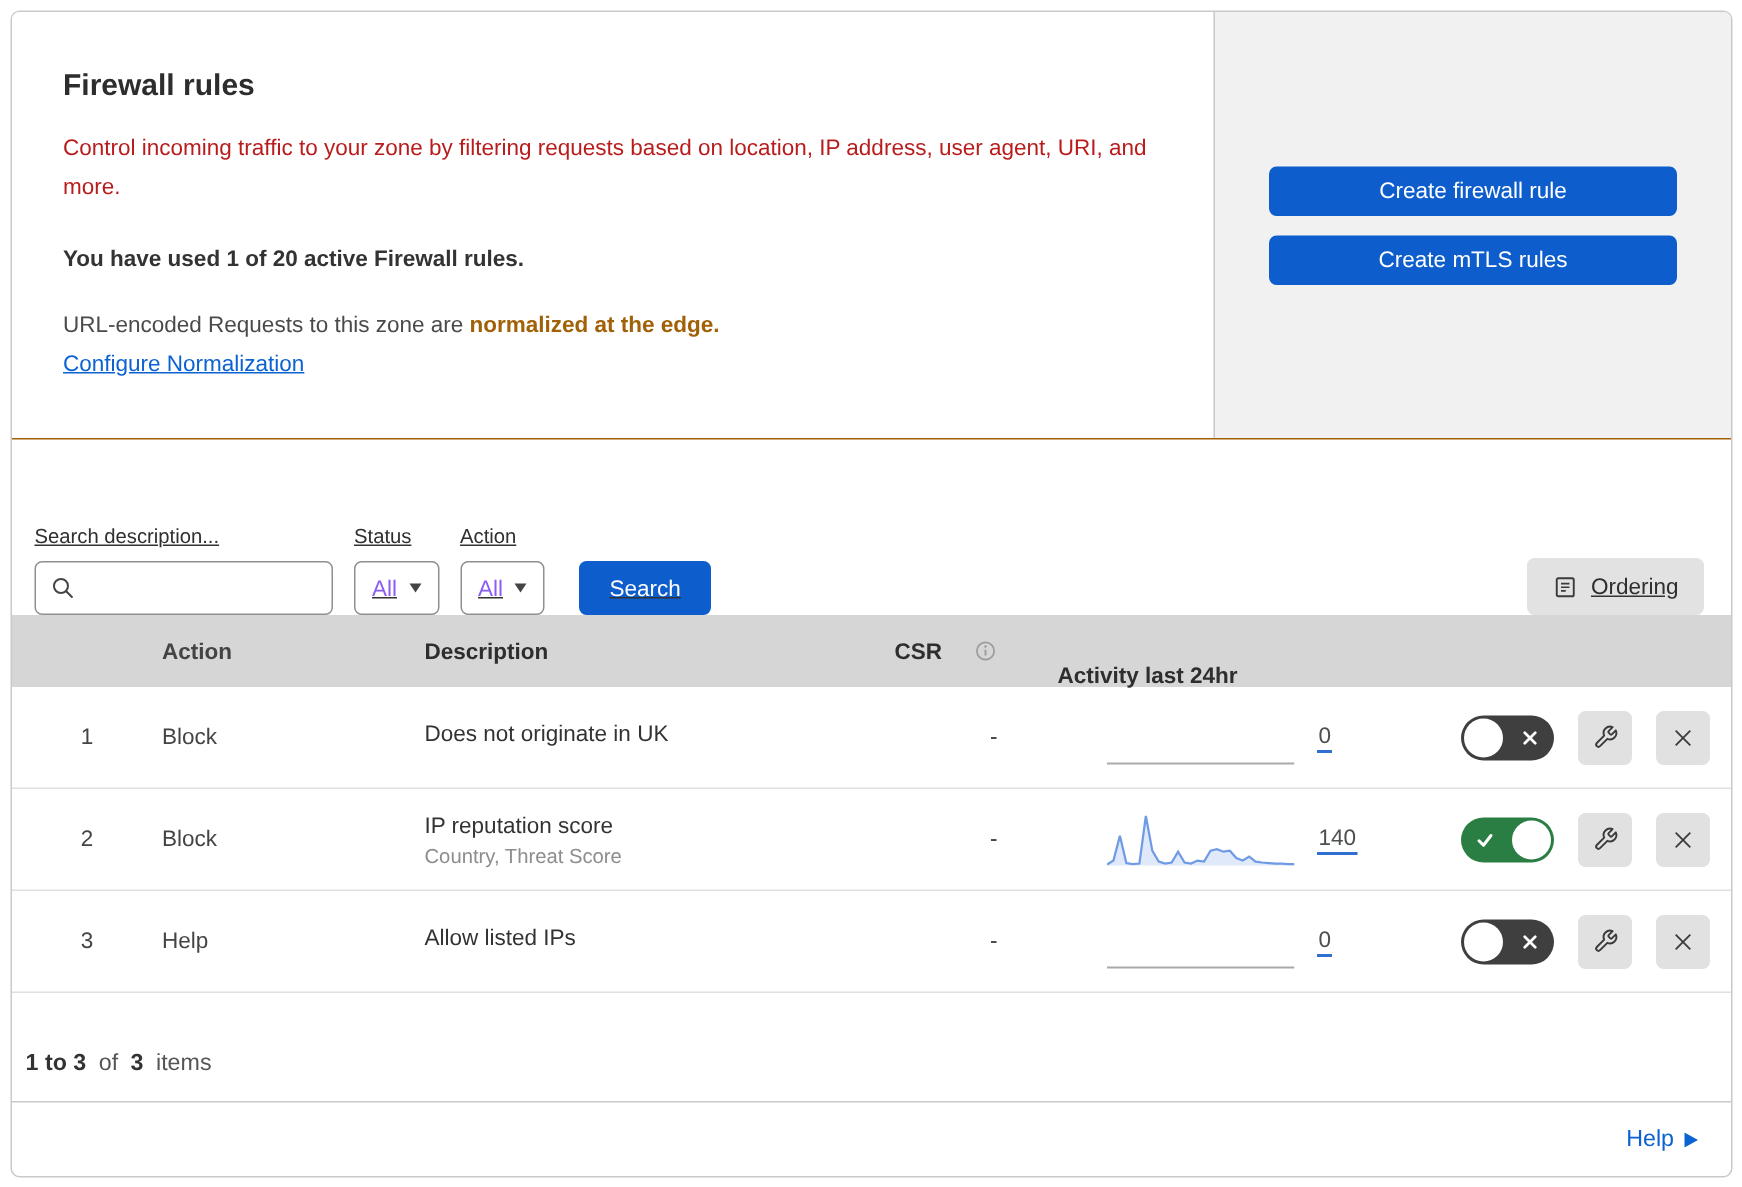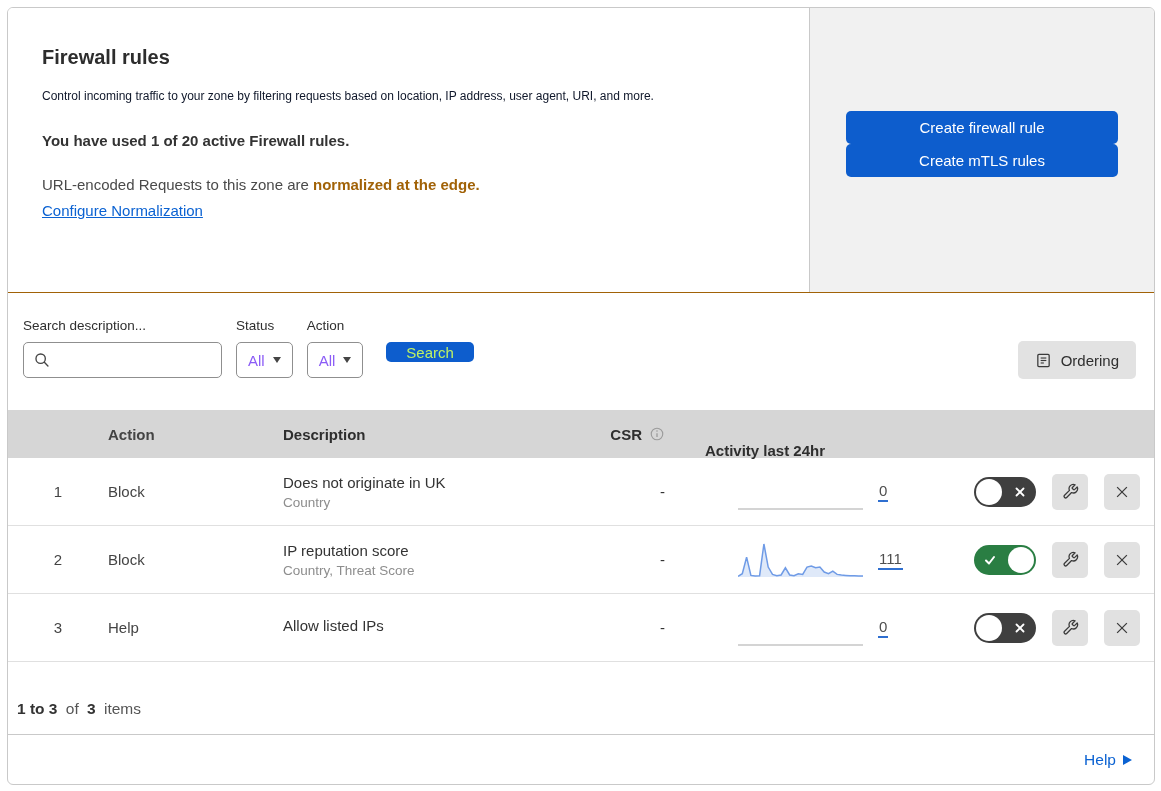--- a/index.html
+++ b/index.html
@@ -6,62 +6,62 @@
   html,body { width:1161px; height:791px; background:#fff; overflow:hidden;
     font-family:"Liberation Sans","DejaVu Sans",sans-serif; color:#333; }
   .card { position:absolute; left:7px; top:7px; width:1148px; height:778px;
     border:1px solid #c9c9c9; border-radius:6px; background:#fff;
     display:flex; flex-direction:column; overflow:hidden; }
 
   
   .hdr { display:flex; height:285px; border-bottom:1px solid #a16207; flex:none; }
   .hdr-left { flex:1; background:#fff; padding:38px 40px 0 34px; }
   .hdr-title { font-size:20px; font-weight:600; color:#2d2d2d; margin-bottom:17px; }
-  .hdr-desc { font-size:12px; color:#0f172a; line-height:1.75; max-width:730px; margin-bottom:25px; }
+  .hdr-desc { font-size:15px; color:#b91c1c; line-height:1.75; max-width:730px; margin-bottom:25px; }
   .hdr-usage { font-size:15px; font-weight:700; color:#333; margin-bottom:27px; }
   .hdr-norm { font-size:15px; color:#4a4a4a; margin-bottom:9px; }
   .hdr-norm b { color:#a16207;margin-top:24px; }
   .hdr-link { font-size:15px; color:#0b62d2; text-decoration:underline; cursor:pointer; }
   .hdr-right { width:345px; flex:none; background:#f1f1f1; border-left:1px solid #c9c9c9;
-    padding-top:103px; display:flex; flex-direction:column; align-items:center; gap:0; }
+    padding-top:103px; display:flex; flex-direction:column; align-items:center; gap:13px; }
   .btn-blue { width:272px; height:33px; background:#0d5dcd; color:#fff; border:none;
     border-radius:5px; font-size:15px; font-family:inherit; cursor:pointer; }
 
   
-  .filters { height:117px; flex:none; display:flex; align-items:flex-start;
-    padding:25px 18px 0 15px; }
+  .filters { height:117px; flex:none; display:flex; align-items:flex-end;
+    padding:25px 18px 0 15px;text-decoration:underline; }
   .fgroup { display:flex; flex-direction:column; margin-right:14px; }
   .flabel { font-size:13.5px; color:#2f2f2f; margin-bottom:9px; }
   .search-box { width:199px; height:36px; border:1px solid #8f8f8f; border-radius:5px;
     background:#fff; display:flex; align-items:center; padding:0 9px; }
   .search-box input { border:none; outline:none; flex:1; font-size:14px; font-family:inherit;
     margin-left:7px; min-width:0; background:transparent; }
   .dropdown { height:36px; border:1px solid #8f8f8f; border-radius:5px; background:#fff;
     display:flex; align-items:center; padding:0 11px; gap:8px; font-size:15px; color:#8b5cf6;
     cursor:pointer; }
   .caret { width:0; height:0; border-left:4.5px solid transparent;
     border-right:4.5px solid transparent; border-top:6px solid #444; }
-  .btn-search { height:20px; padding:0 20px; margin-top:24px; margin-left:9px;
-    background:#0d5dcd; color:#bef264; border:none; border-radius:5px; font-size:15px;
+  .btn-search { height:36px; padding:0 20px; margin-top:24px; margin-left:9px;
+    background:#0d5dcd; color:#ffffff; border:none; border-radius:5px; font-size:15px;
     font-family:inherit; cursor:pointer; }
   .spacer { flex:1; }
   .btn-ordering { height:38px; margin-top:23px; padding:0 17px; background:#e2e2e2;
     border:none; border-radius:5px; display:flex; align-items:center; gap:9px;
     font-size:15px; color:#2f2f2f; font-family:inherit; cursor:pointer; }
 
   
   .thead { height:48px; flex:none; background:#d6d6d6; display:flex; align-items:center;
     font-size:15px; font-weight:700; color:#2e2e2e; }
   .trow { height:68px; flex:none; display:flex; align-items:center;
     border-bottom:1px solid #e0e0e0; font-size:15px; }
   .col-num { width:100px; flex:none; text-align:center; color:#444; }
   .col-action { width:175px; flex:none; color:#444; }
   .col-desc { width:285px; flex:none; }
   .col-csr { width:115px; flex:none; display:flex; align-items:center;
-    justify-content:flex-end; padding-right:18px; gap:7px; }
+    justify-content:flex-end; padding-right:18px; gap:21px; }
   .col-activity { width:245px; flex:none; display:flex; align-items:center; }
   .thead .col-activity { padding-left:22px;margin-top:32px; }
   .col-controls { flex:1; display:flex; align-items:center; justify-content:flex-end;
     gap:16px; padding-right:14px; }
   .desc-main { color:#333; margin-bottom:4px; }
   .desc-sub { font-size:13.5px; color:#8d8d8d; }
   .spark { margin-left:55px; flex:none; }
   .spark-active polyline { fill:none; stroke:#6f9be6; stroke-width:1.5; }
   .spark-active polygon { fill:#dfe9f9; stroke:none; }
   .spark-flat polyline { fill:none; stroke:#a9a9a9; stroke-width:1.2; }
@@ -166,21 +166,20 @@
     </div>
     <div class="col-activity">Activity last 24hr</div>
     <div class="col-controls"></div>
   </div>
 
   <div class="trow">
     <div class="col-num">1</div>
     <div class="col-action">Block</div>
     <div class="col-desc">
       <div class="desc-main">Does not originate in UK</div>
-      <div class="desc-sub">Country</div>
     </div>
     <div class="col-csr">-</div>
     <div class="col-activity">
       <svg class="spark spark-flat" width="125" height="40" viewBox="0 0 125 40">
           <polyline points="0.0,37.0 6.6,37.0 13.2,37.0 19.7,37.0 26.3,37.0 32.9,37.0 39.5,37.0 46.1,37.0 52.6,37.0 59.2,37.0 65.8,37.0 72.4,37.0 78.9,37.0 85.5,37.0 92.1,37.0 98.7,37.0 105.3,37.0 111.8,37.0 118.4,37.0 125.0,37.0"></polyline>
         </svg>
       <a class="count">0</a>
     </div>
     <div class="col-controls">
       <div class="toggle off">
@@ -213,21 +212,21 @@
     <div class="col-desc">
       <div class="desc-main">IP reputation score</div>
       <div class="desc-sub">Country, Threat Score</div>
     </div>
     <div class="col-csr">-</div>
     <div class="col-activity">
       <svg class="spark spark-active" width="125" height="40" viewBox="0 0 125 40">
           <polygon points="0,37 0.0,36.3 4.3,33.7 8.6,17.2 12.9,35.4 17.2,36.0 21.6,35.7 25.9,4.0 30.2,27.1 34.5,34.4 38.8,35.7 43.1,35.0 47.4,27.8 51.7,35.0 56.0,35.7 60.3,33.7 64.7,34.4 69.0,27.1 73.3,26.1 77.6,27.8 81.9,27.1 86.2,32.0 90.5,33.7 94.8,31.1 99.1,34.4 103.4,35.0 107.8,35.4 112.1,35.7 116.4,35.7 120.7,36.0 125.0,36.0 125,37"></polygon>
           <polyline points="0.0,36.3 4.3,33.7 8.6,17.2 12.9,35.4 17.2,36.0 21.6,35.7 25.9,4.0 30.2,27.1 34.5,34.4 38.8,35.7 43.1,35.0 47.4,27.8 51.7,35.0 56.0,35.7 60.3,33.7 64.7,34.4 69.0,27.1 73.3,26.1 77.6,27.8 81.9,27.1 86.2,32.0 90.5,33.7 94.8,31.1 99.1,34.4 103.4,35.0 107.8,35.4 112.1,35.7 116.4,35.7 120.7,36.0 125.0,36.0"></polyline>
         </svg>
-      <a class="count">111</a>
+      <a class="count">140</a>
     </div>
     <div class="col-controls">
       <div class="toggle on">
         <span class="sym sym-check">
           <svg width="14" height="14" viewBox="0 0 14 14">
               <polyline points="3,7.5 6,10.5 11,4" fill="none" stroke="#fff" stroke-width="2" stroke-linecap="round" stroke-linejoin="round"></polyline>
             </svg>
         </span>
         <span class="knob"></span>
 

